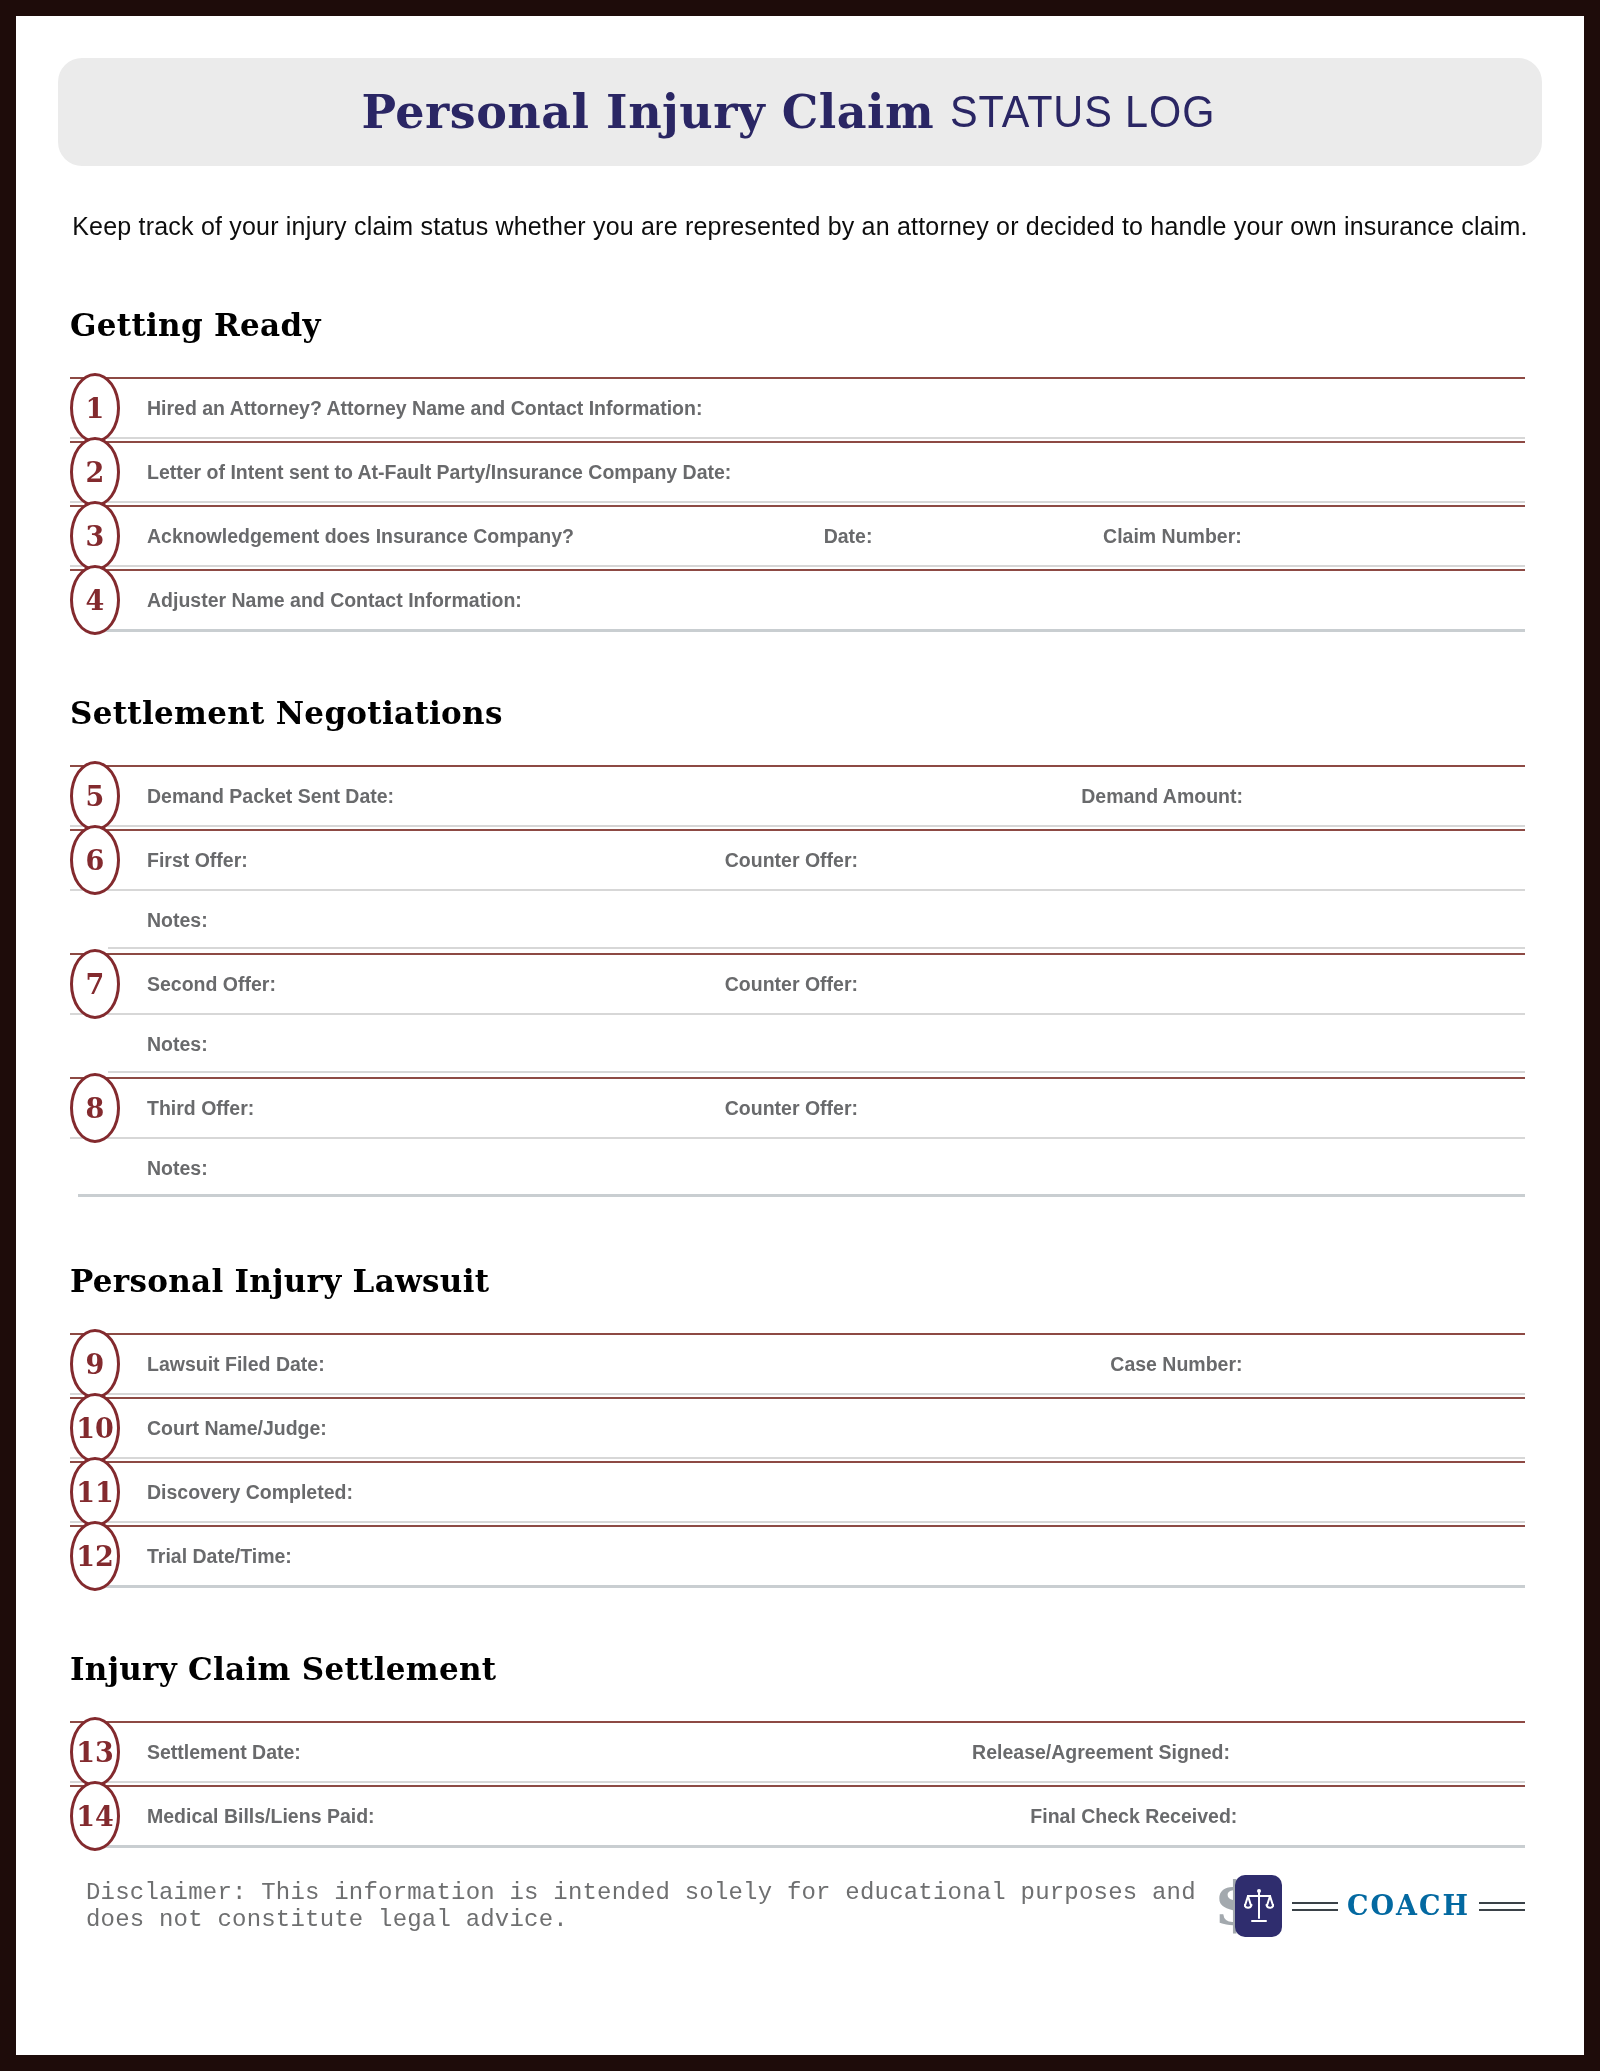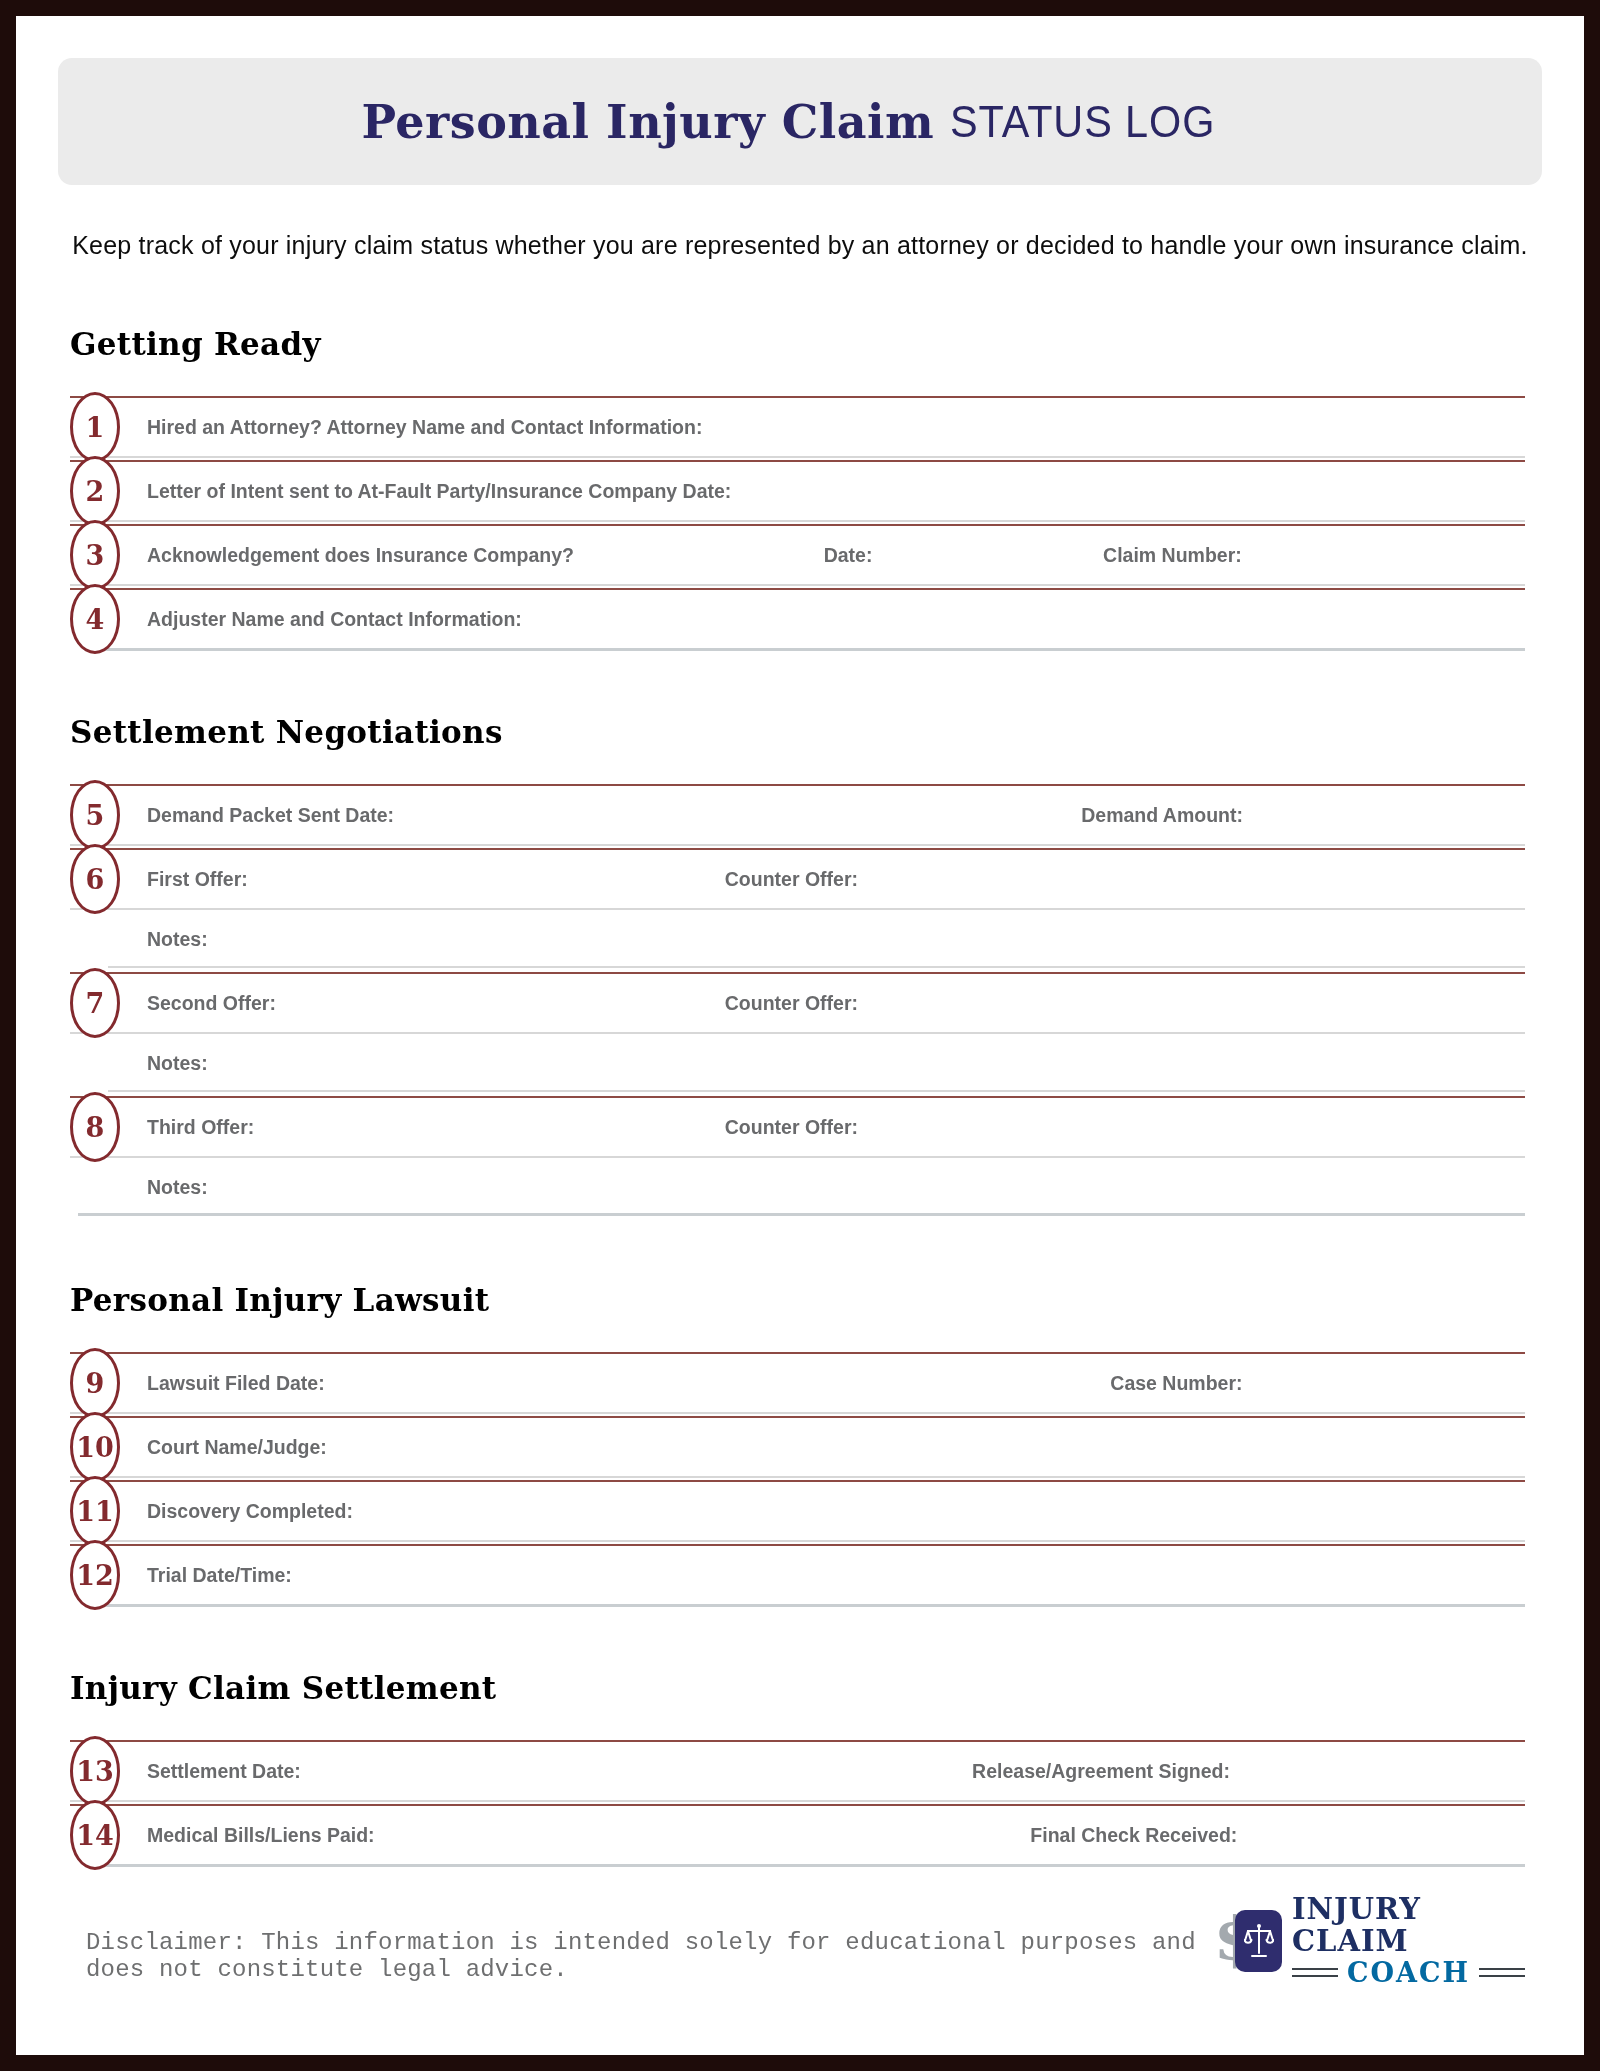--- a/index.html
+++ b/index.html
@@ -3,22 +3,22 @@
 <meta charset="utf-8">
 <style>
   html,body { margin:0; padding:0; background:#fff; }
   .page {
     width:1600px; height:2071px; box-sizing:border-box;
     border:16px solid #1e0c0a; background:#fff; position:relative;
     font-family:"Liberation Sans", sans-serif; overflow:hidden;
   }
   
   .header-box {
-    margin:42px 42px 0 42px; height:127px; background:#ebebeb;
-    border-radius:14px; display:flex; align-items:center; justify-content:center;
+    margin:42px 42px 0 42px; height:108px; background:#ebebeb;
+    border-radius:24px; display:flex; align-items:center; justify-content:center;
   }
   .title-serif {
     font-family:"DejaVu Serif", serif; font-weight:700; font-size:46px;
     color:#2a2664; letter-spacing:0.5px;
   }
   .title-sans {
     font-family:"Liberation Sans", sans-serif; font-size:45px; color:#2a2664;
     margin-left:16px; display:inline-block; transform:scaleX(0.92);
     transform-origin:left center; letter-spacing:1px; font-weight:400;
   }
@@ -243,21 +243,20 @@
               <path d="M0.5 18 A3.6 3.6 0 0 0 7.5 18"></path>
               <line x1="26" y1="9" x2="23.2" y2="18"></line>
               <line x1="26" y1="9" x2="28.8" y2="18"></line>
               <path d="M22.5 18 A3.6 3.6 0 0 0 29.5 18"></path>
               <line x1="8" y1="34" x2="22" y2="34"></line>
             </g>
           </svg>
         </div>
       </div>
       <div class="logo-text">
-        <div class="logo-line1">INJURY CLAIM</div>
         <div class="logo-line2">
           <span class="dline"></span>
           <span>COACH</span>
           <span class="dline"></span>
         </div>
       </div>
     </div>
   </div>
 
 </div>

